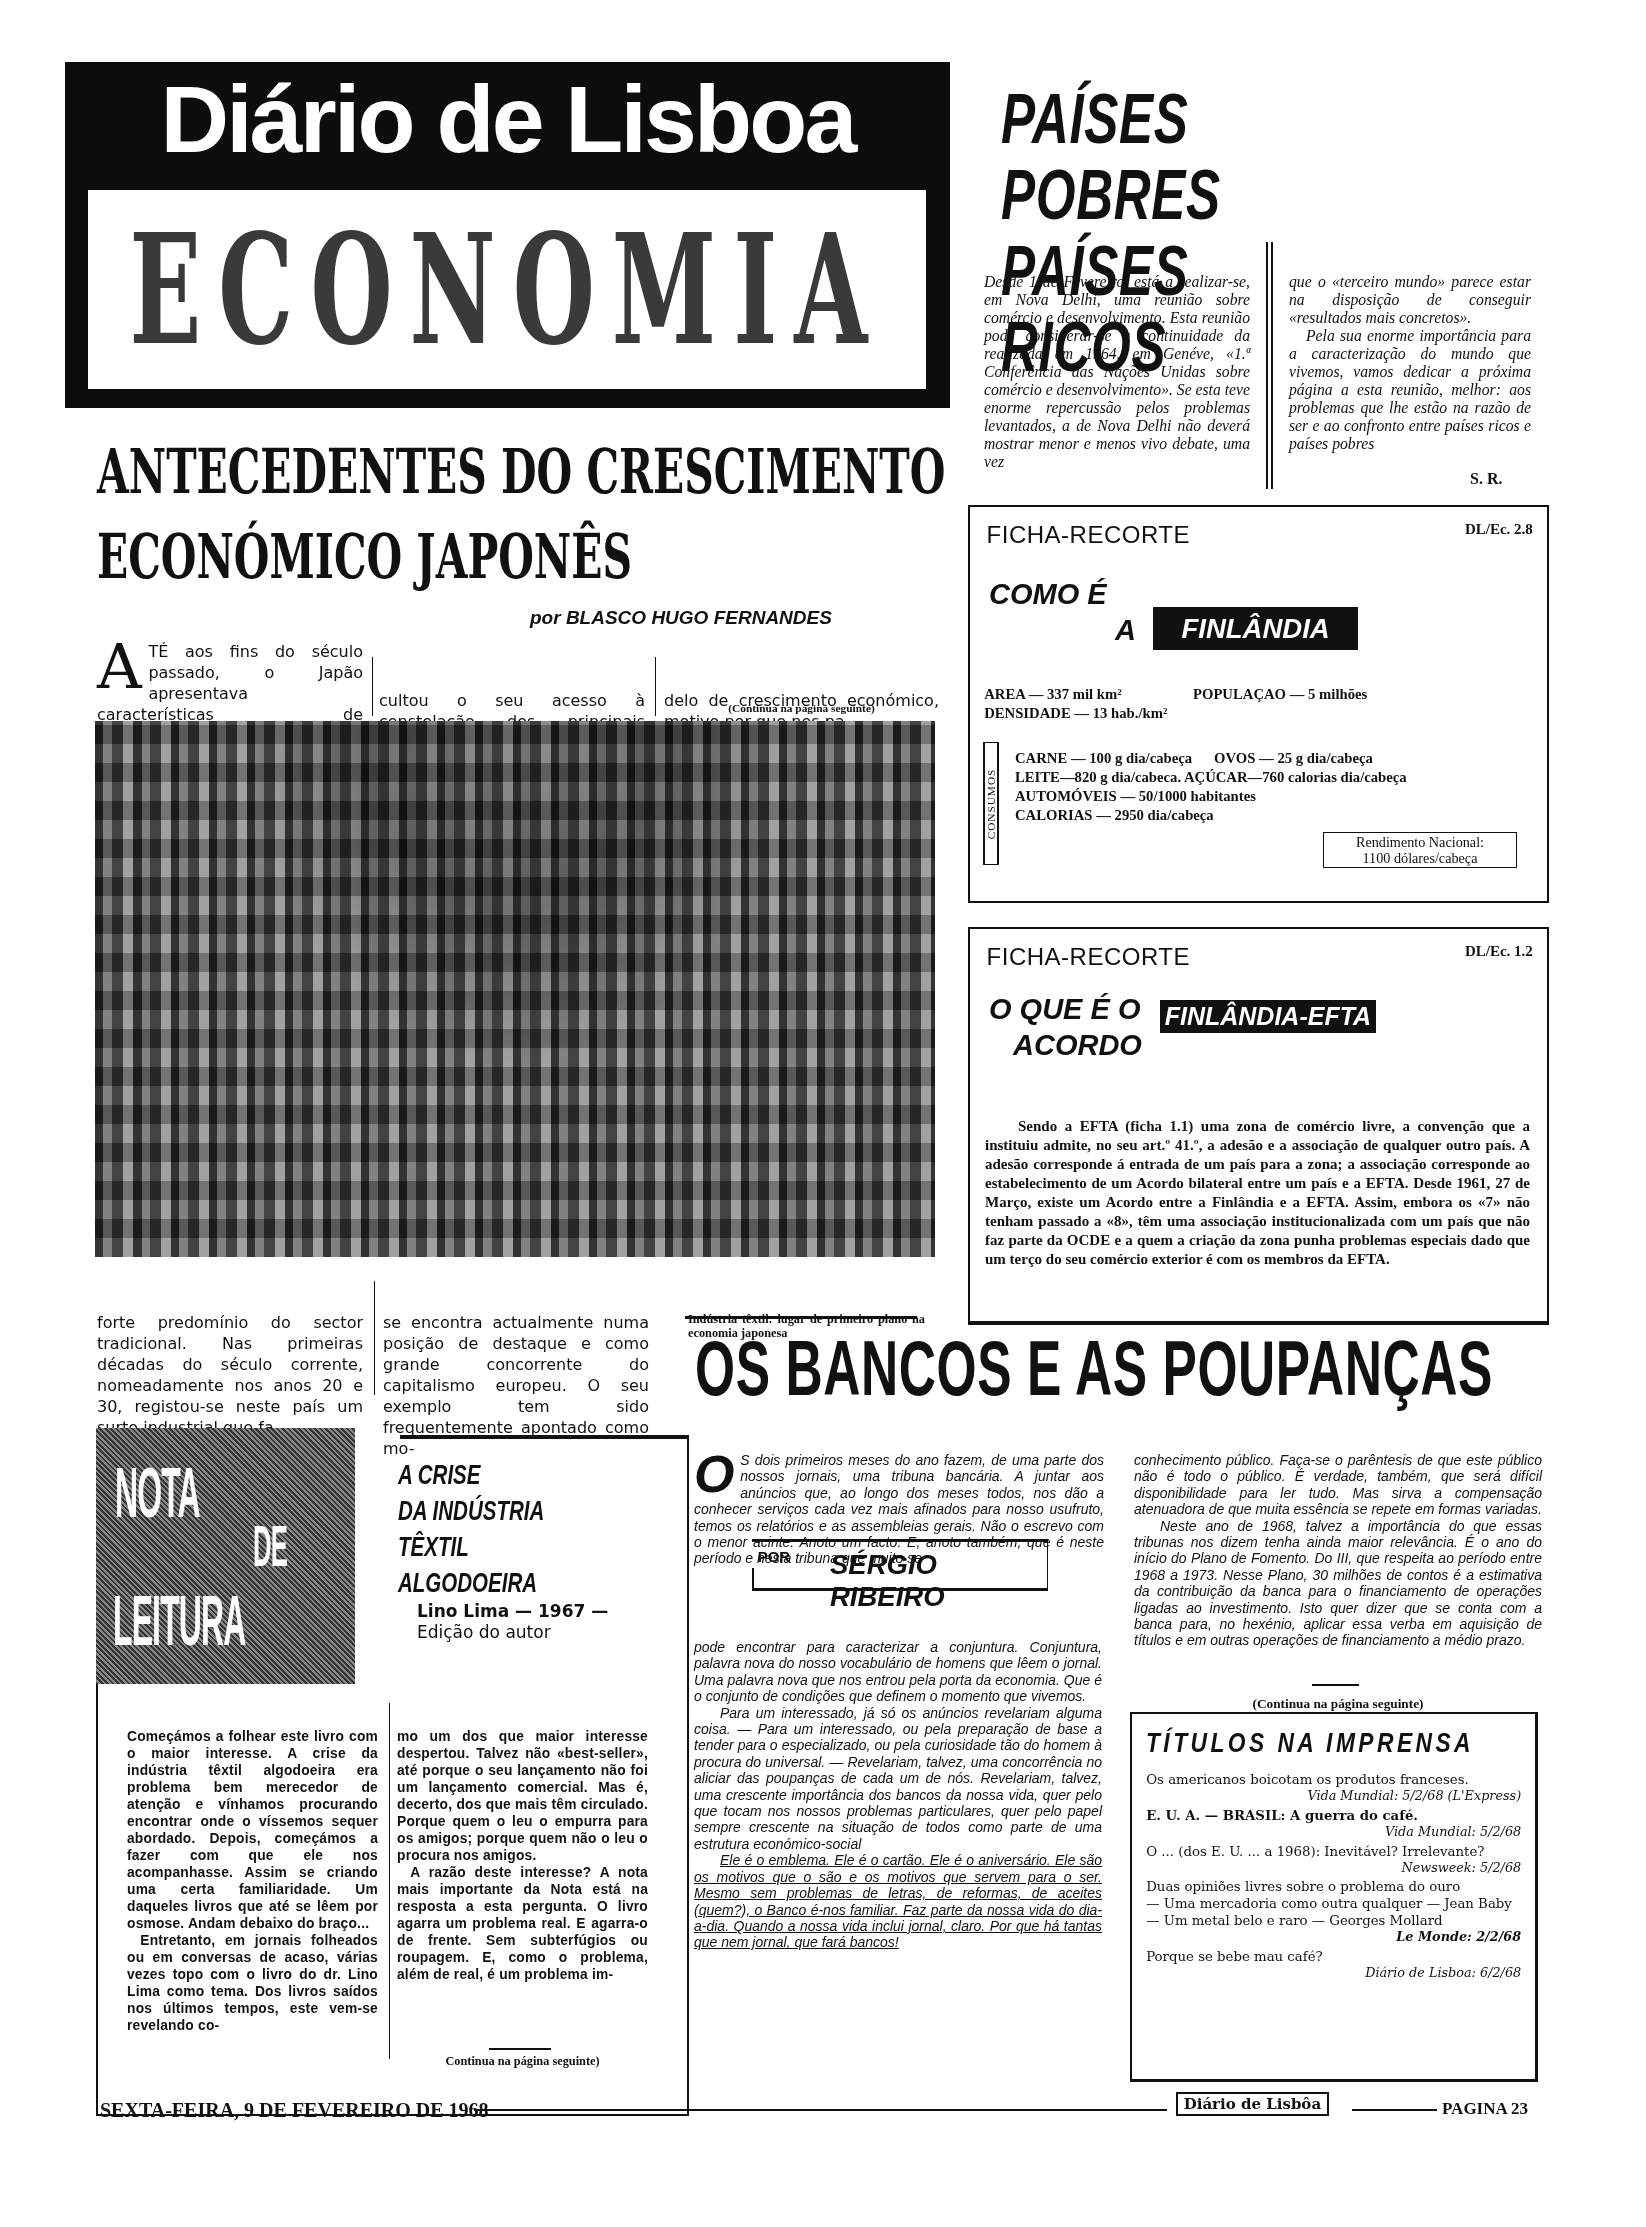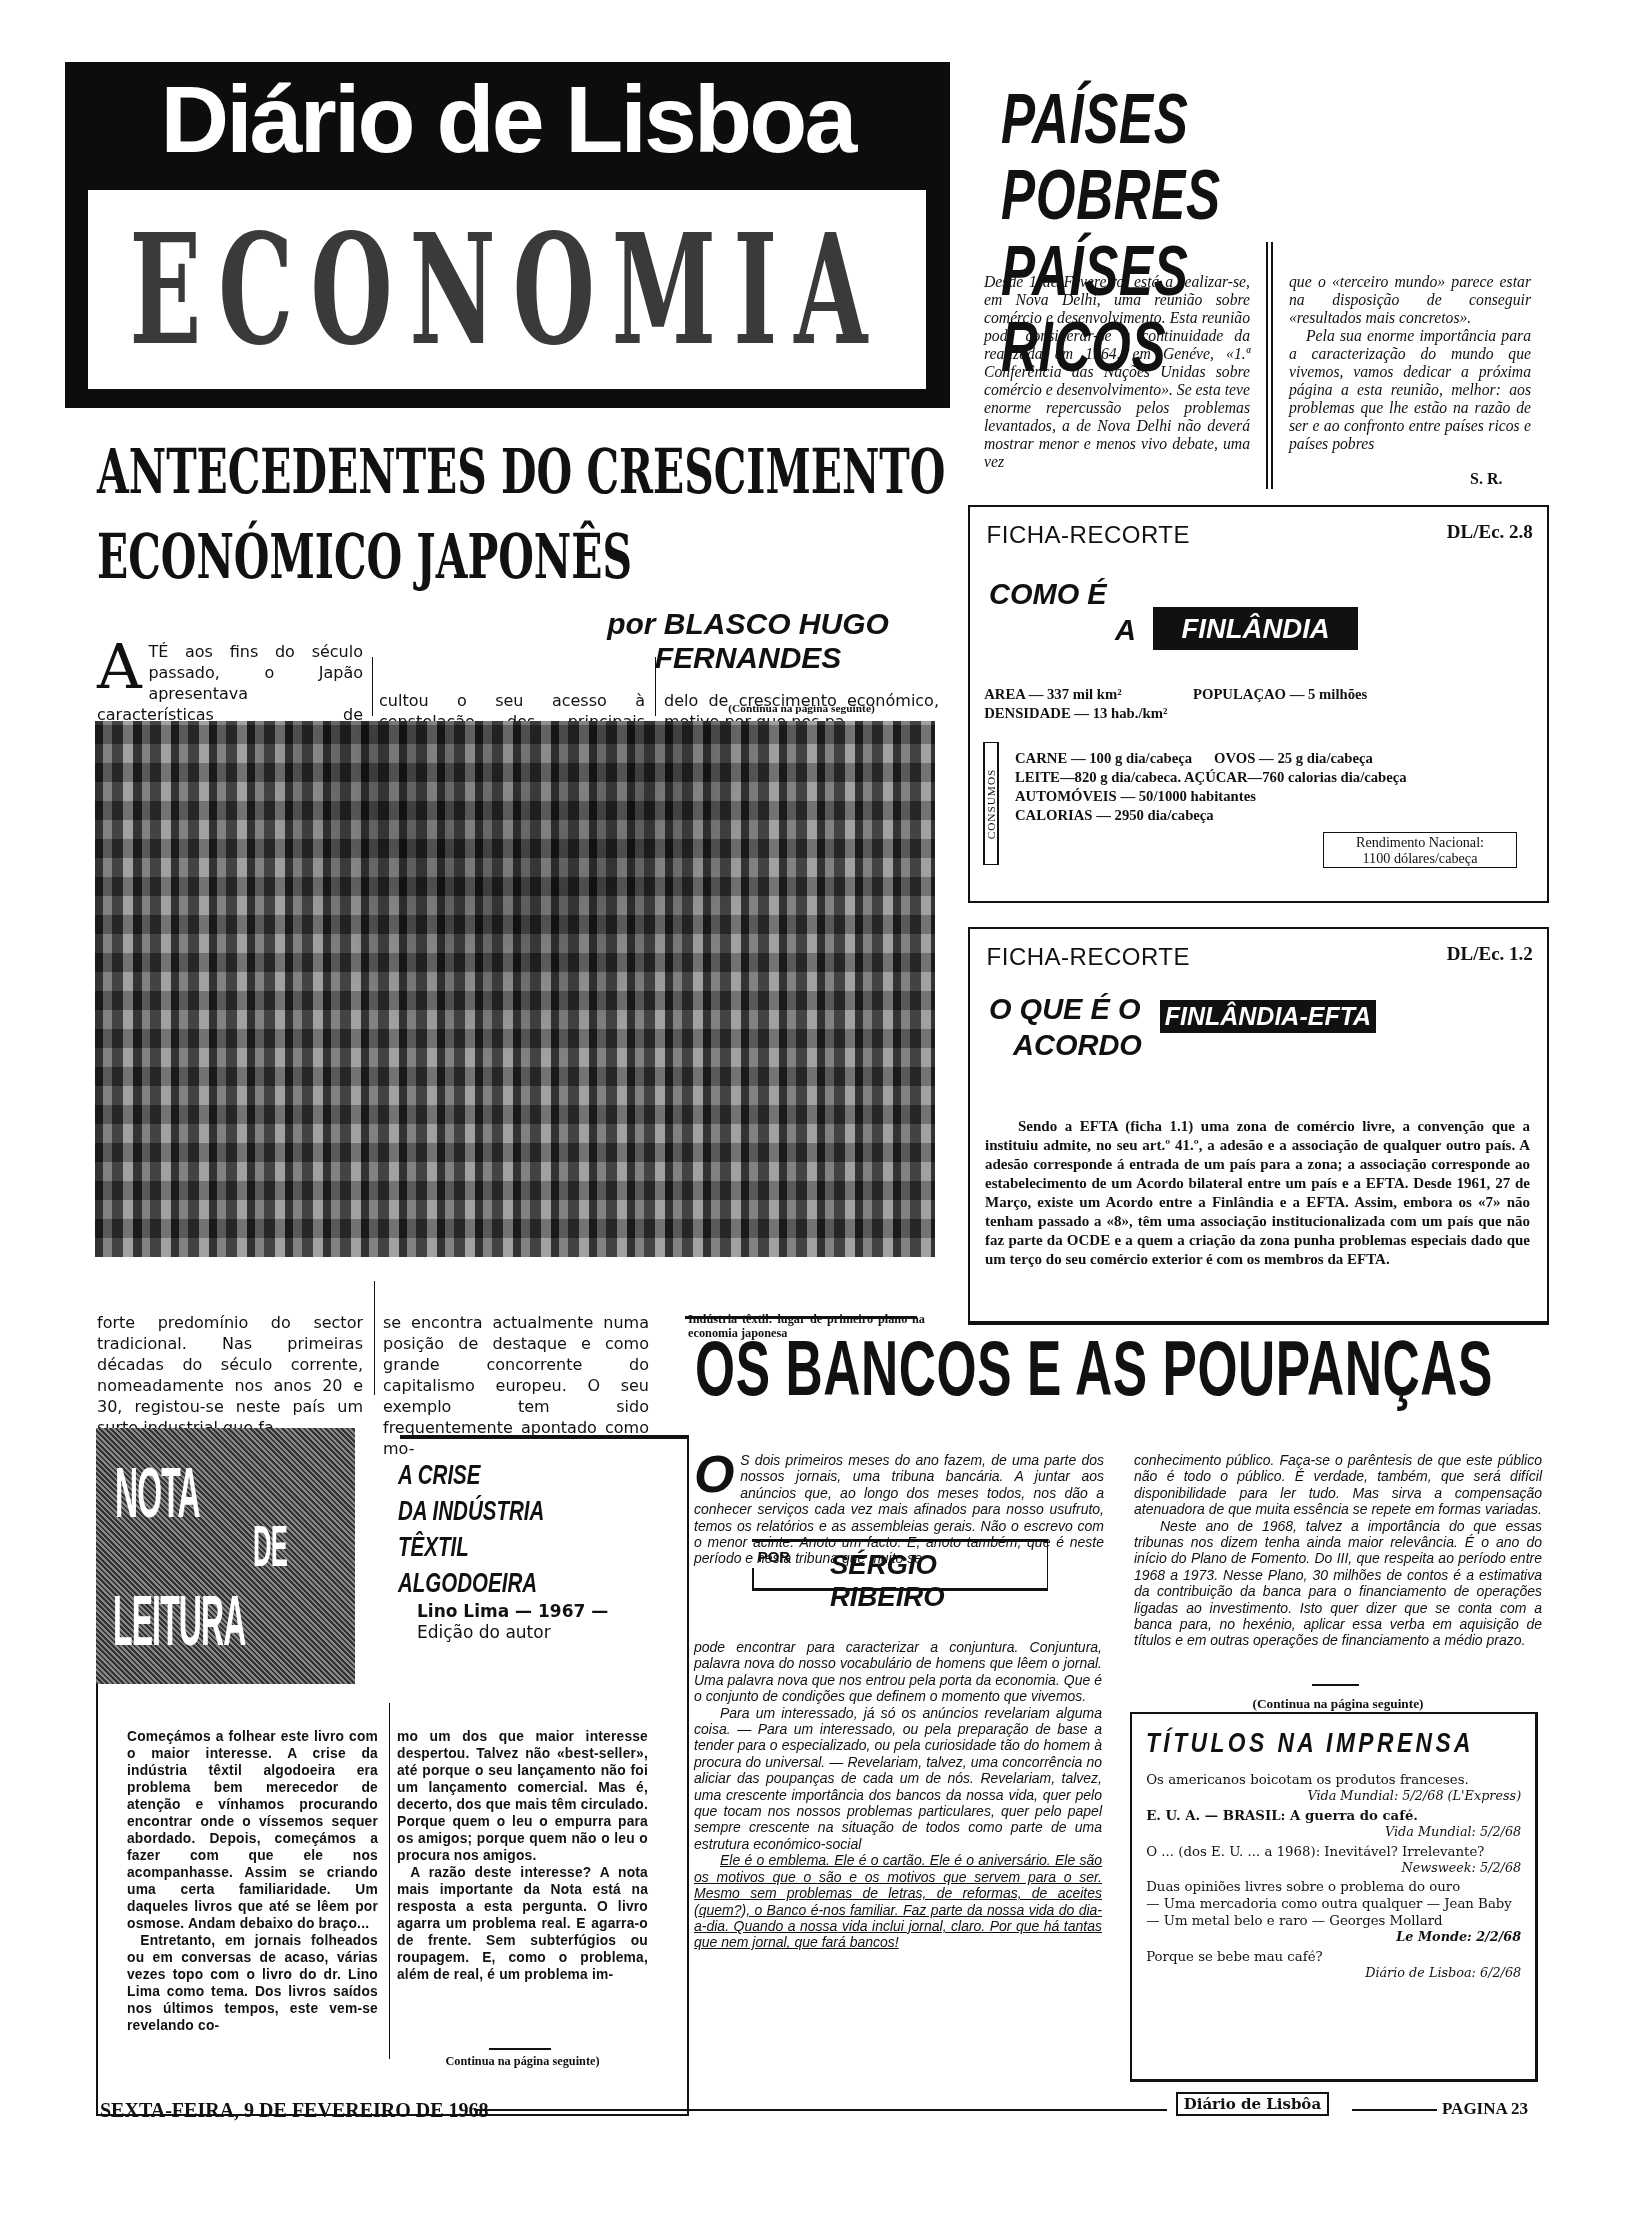--- a/index.html
+++ b/index.html
@@ -18,40 +18,40 @@
 
   
   .paises-title { left: 1001px; top: 81px; width: 474px; font-family: "Liberation Sans", sans-serif; font-weight: bold; font-style: italic;
     font-size: 71px; line-height: 76px; transform: scaleX(0.72); transform-origin: left top; letter-spacing: 0.9px; }
   .paises-body { font-family: "Liberation Serif", serif; font-style: italic; font-size: 15.7px; line-height: 18px; }
   .vrule { position: absolute; background: #111; }
 
   
   .antec-title { left: 97px; top: 429px; width: 878px; font-family: "DejaVu Serif", serif; font-weight: bold; font-size: 62px; line-height: 85px;
     transform: scaleX(0.66); transform-origin: left top; white-space: nowrap; }
-  .byline-blasco { left: 544px; top: 607px; width: 408px; text-align: center; font-family: "Liberation Sans", sans-serif; font-weight: bold; font-style: italic; font-size: 30px; }
+  .byline-blasco { left: 530px; top: 607px; width: 408px; text-align: left; font-family: "Liberation Sans", sans-serif; font-weight: bold; font-style: italic; font-size: 19px; }
   .sans-body { font-family: "DejaVu Sans", sans-serif; font-size: 16px; line-height: 21px; }
   .dropcap { font-family: "DejaVu Serif", serif; font-size: 62px; line-height: 52px; float: left; margin-right: 6.6px; }
   .continua { font-family: "Liberation Serif", serif; font-weight: bold; font-size: 11.4px; text-align: center; }
 
   
   .photo { left: 95px; top: 721px; width: 840px; height: 536px; overflow: hidden;
     background:
       radial-gradient(ellipse at 50% 0%, #e8e8e8 0%, #aaa 25%, transparent 45%),
       repeating-linear-gradient(90deg, #222 0 8.5px, #777 8.5px 17px, #333 17px 28.5px, #999 28.5px 38px),
       linear-gradient(180deg, #ccc 0%, #555 40%, #222 100%);
     background-blend-mode: multiply, normal, normal; }
   .photo::after { content: ""; position: absolute; inset: 0;
     background: repeating-linear-gradient(0deg, rgba(255,255,255,0.08) 0 19px, rgba(0,0,0,0.25) 19px 38px); }
   .caption { left: 688px; top: 1276px; width: 237px; font-weight: bold; font-size: 12.3px; line-height: 14.2px; }
 
   
   .ficha { border: 2.4px solid #111; background: #fff; }
   .ficha-label { font-family: "Liberation Sans", sans-serif; font-size: 24px; letter-spacing: 0.5px; }
-  .ficha-code { font-family: "Liberation Serif", serif; font-weight: bold; font-size: 19px; }
+  .ficha-code { font-family: "Liberation Serif", serif; font-weight: bold; font-size: 15px; }
   .ficha-q { font-family: "Liberation Sans", sans-serif; font-weight: bold; font-style: italic; font-size: 29px; line-height: 32px; }
   .ficha-tag { background: #111; color: #fff; font-family: "Liberation Sans", sans-serif; font-weight: bold; font-style: italic; font-size: 24px; padding: 2.8px 10.4px; display: inline-block; }
   .ficha-data { font-family: "Liberation Serif", serif; font-weight: bold; font-size: 14.7px; line-height: 19px; white-space: nowrap; }
   .consumos-tag { border-left: 2.4px solid #111; border-right: 2.4px solid #111; border-top: 1.4px solid #111; border-bottom: 1.4px solid #111;
     width: 16px; height: 123px; display: flex; align-items: center; justify-content: center; }
   .consumos-tag span { transform: rotate(-90deg); white-space: nowrap; font-family: "Liberation Serif", serif; font-size: 11.4px; letter-spacing: 0.9px; }
   .rendimento { border: 1.4px solid #111; border-left-width: 1.9px; border-right-width: 1.9px; padding: 0.9px 4.7px; font-family: "Liberation Serif", serif; font-size: 14.2px; line-height: 16px; text-align: center; }
   .efta-body { font-family: "Liberation Serif", serif; font-weight: bold; font-size: 15px; line-height: 19px; }
 
   

